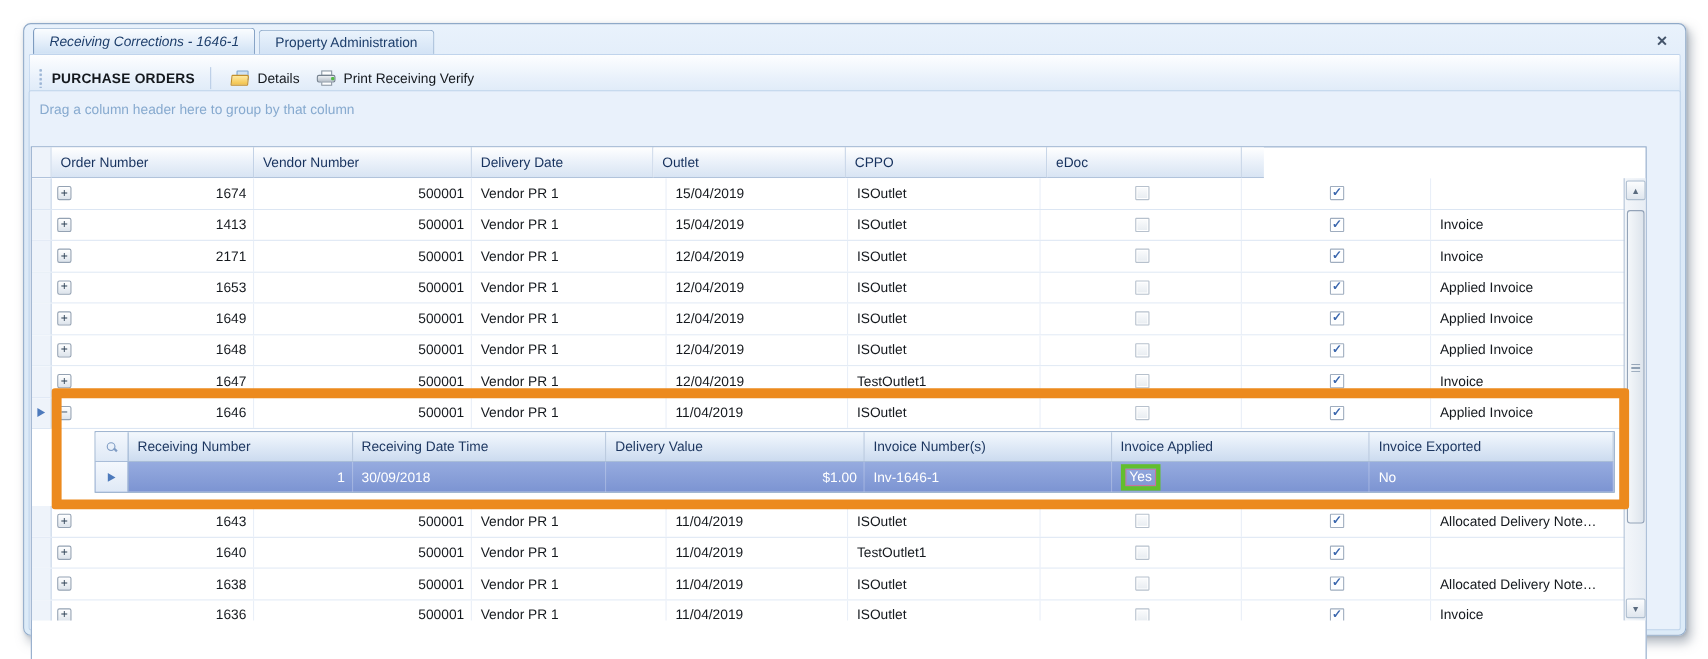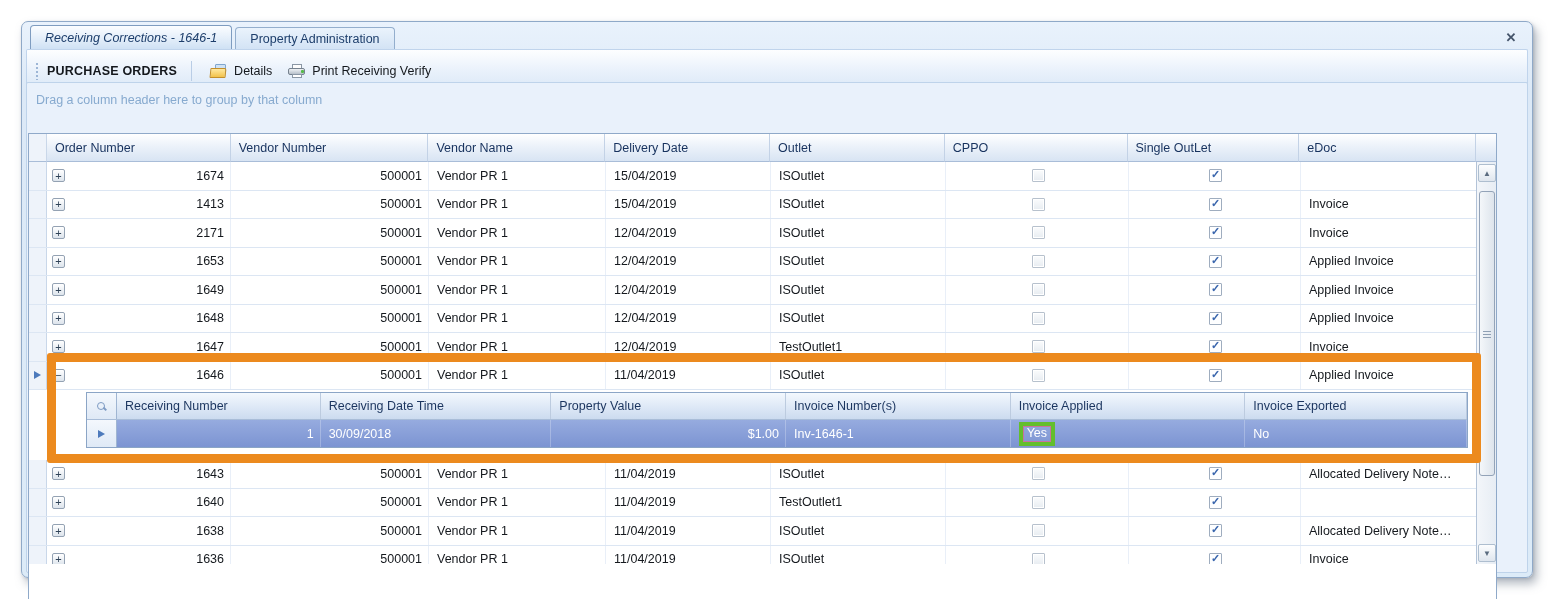--- a/index.html
+++ b/index.html
@@ -154,25 +154,23 @@
 
     <div class="panel">
       <div class="group-hint">Drag a column header here to group by that column</div>
     </div>
 
     <div class="grid">
       <div class="hdr-row">
           <div class="hcell corner col-ind"></div>
           <div class="hcell c-order">Order Number</div>
           <div class="hcell c-vnum">Vendor Number</div>
-          <div class="hcell c-vname">Vendor Name</div>
           <div class="hcell c-ddate">Delivery Date</div>
           <div class="hcell c-outlet">Outlet</div>
           <div class="hcell c-cppo">CPPO</div>
-          <div class="hcell c-soutlet">Single OutLet</div>
           <div class="hcell c-edoc">eDoc</div>
           <div class="hcell h-fill"></div>
         </div>
       <div class="grid-body">
           <div class="grid-row">
             <div class="cell col-ind"></div>
             <div class="cell c-order">
               <span class="expand-box">+</span>
               <span class="ordnum">1674</span>
             </div>
@@ -332,21 +330,21 @@
             </div>
             <div class="cell c-edoc">Applied Invoice</div>
           </div>
           <div class="detail-grid">
             <div class="d-hdr">
               <div class="d-hcell d-ind">
                 <span class="mag"></span>
               </div>
               <div class="d-hcell d-rn">Receiving Number</div>
               <div class="d-hcell d-rdt">Receiving Date Time</div>
-              <div class="d-hcell d-rv">Property Value</div>
+              <div class="d-hcell d-rv">Delivery Value</div>
               <div class="d-hcell d-in">Invoice Number(s)</div>
               <div class="d-hcell d-ia">Invoice Applied</div>
               <div class="d-hcell d-ie">Invoice Exported</div>
             </div>
             <div class="d-row selected">
               <div class="d-cell d-ind">
                 <span class="row-arrow"></span>
               </div>
               <div class="d-cell d-rn num">1</div>
               <div class="d-cell d-rdt">30/09/2018</div>

